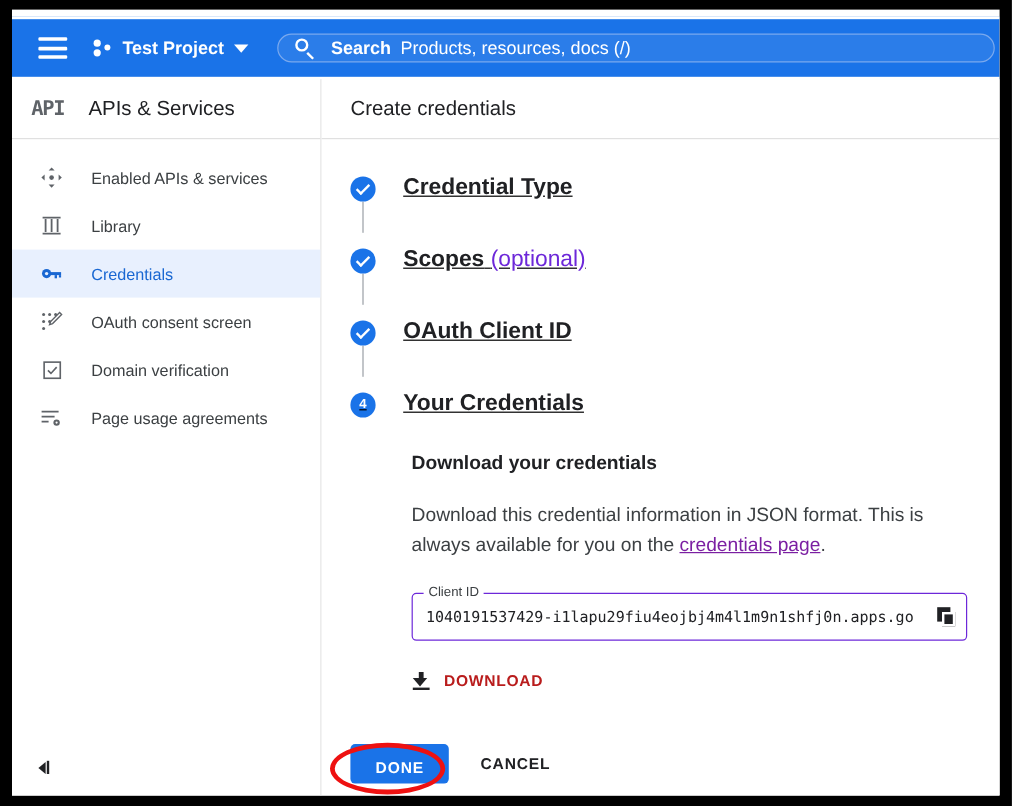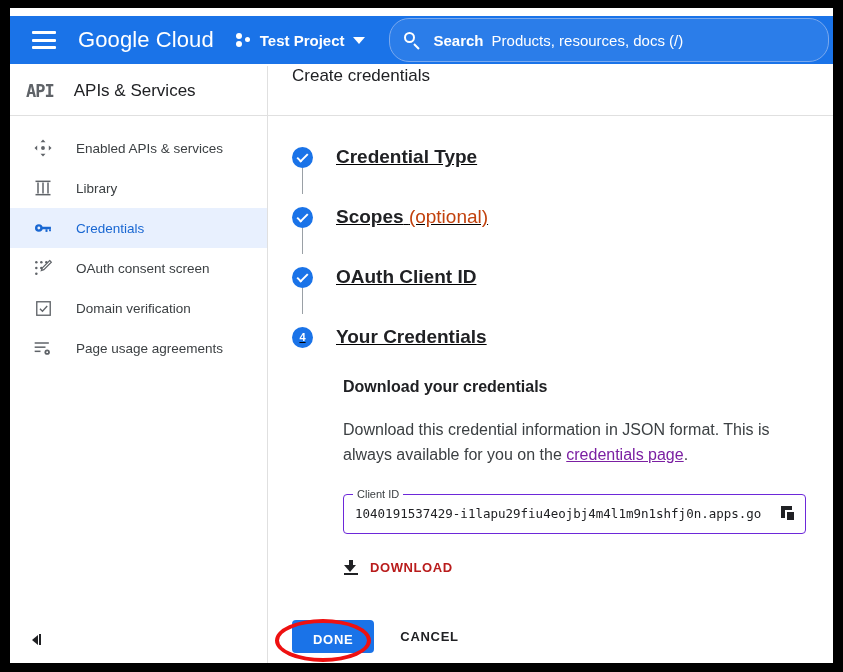--- a/index.html
+++ b/index.html
@@ -70,21 +70,21 @@
   #project-name { font-size: 15px; font-weight: bold; white-space: nowrap; }
   .caret-down {
     width: 0; height: 0;
     border-left: 6px solid transparent;
     border-right: 6px solid transparent;
     border-top: 7px solid #ffffff;
   }
 
   #searchbar {
     margin-left: 24px;
-    height: 44px;
+    height: 24px;
     flex: 1;
     margin-right: 4px;
     background: #2b7de9;
     border: 1px solid #7aa9ee;
     border-radius: 20px;
     display: flex; align-items: center;
     padding-left: 14px;
     cursor: text;
     min-width: 0;
   }
@@ -186,21 +186,21 @@
   
   #main {
     flex: 1;
     position: relative;
     min-width: 0;
     background: #ffffff;
   }
   #main-header {
     height: 50px;
     border-bottom: 1px solid #e0e0e0;
-    display: flex; align-items: flex-start;
+    display: flex; align-items: center;
   }
   #main-title {
     margin-left: 24px;
     font-size: 17px;
     color: #202124;
   }
 
   #steps { padding-top: 18px; }
   .step-row {
     display: flex; align-items: flex-end;
@@ -226,21 +226,21 @@
     line-height: 1;
   }
   .step-title {
     margin-left: 23px;
     font-size: 19px;
     font-weight: bold;
     color: #202124;
     white-space: nowrap;
   }
   .step-title .opt {
-    color: #c2410c;
+    color: #6d28d9;
     font-weight: normal;
   }
   .connector {
     height: 26px;
     width: 1px;
     background: #9aa0a6;
     margin-left: 34px;
   }
 
   
@@ -389,21 +389,20 @@
   <div id="viewport">
 
     <div id="topbar">
 
       <div id="hamburger">
         <i></i>
         <i></i>
         <i></i>
       </div>
 
-      <div id="brand">Google Cloud</div>
 
       <div id="project-chip">
         <span class="proj-dots">
           <s></s>
             <s></s>
             <s></s>
         </span>
         <span id="project-name">Test Project</span>
         <span class="caret-down"></span>
       </div>

